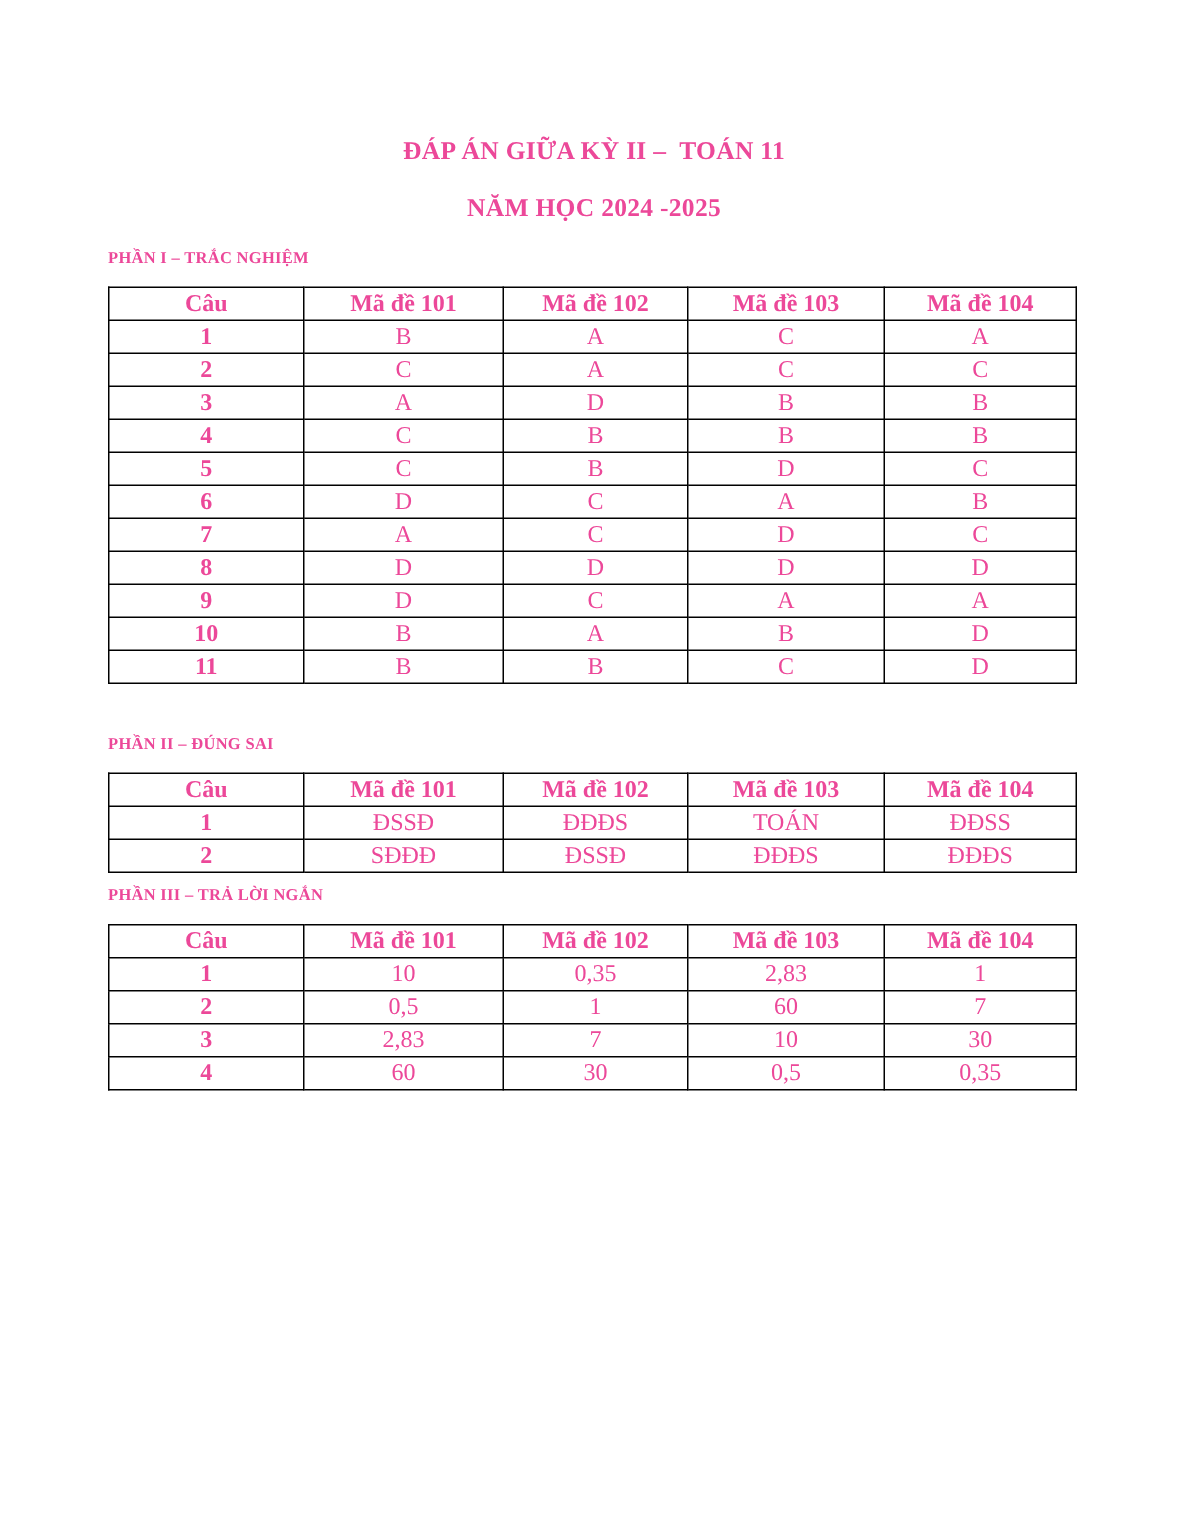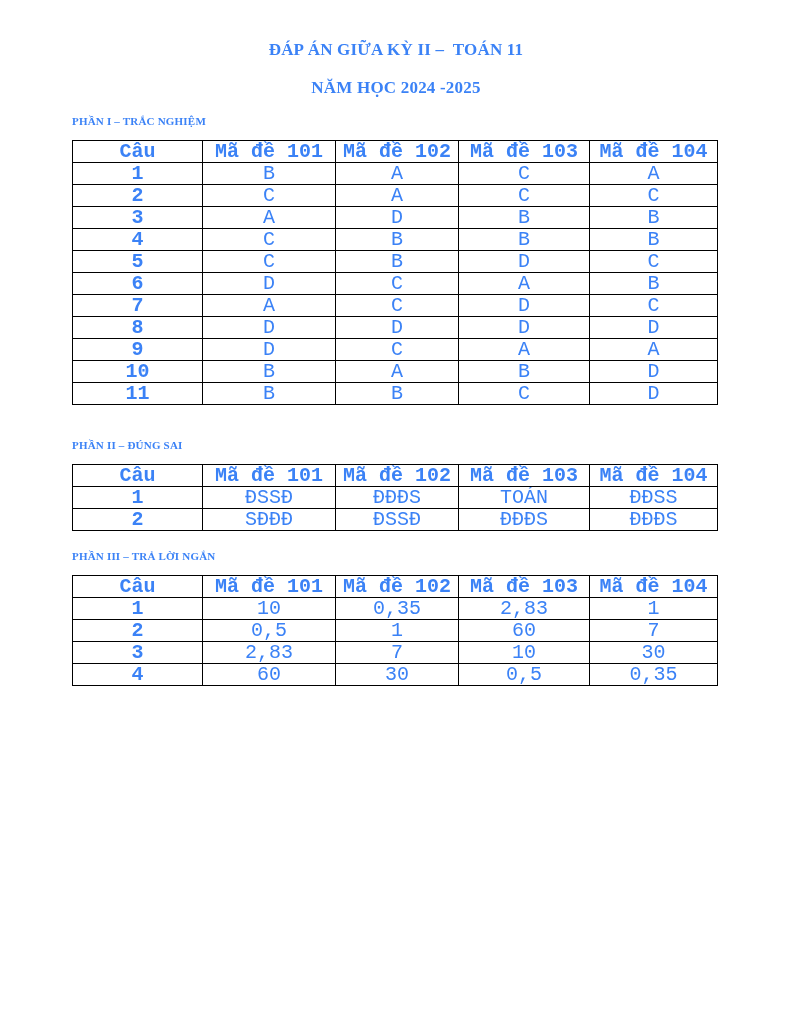--- a/index.html
+++ b/index.html
@@ -6,24 +6,24 @@
     margin: 0;
     padding: 0;
     background: #ffffff;
   }
   .page {
     position: relative;
     width: 792px;
     height: 1024px;
     margin: 0 auto;
     background: #ffffff;
-    color: #3b82f6;
+    color: #ec4899;
     font-family: "Liberation Serif", serif;
     box-sizing: border-box;
-    padding: 39px 72px 0 72px;
+    padding: 90px 72px 0 72px;
     overflow: hidden;
   }
   .doc-title {
     margin: 0;
     text-align: center;
     font-size: 17px;
     font-weight: bold;
     line-height: 22px;
     white-space: pre-wrap;
     letter-spacing: 0.2px;
@@ -40,28 +40,27 @@
   .section-heading {
     margin: 0;
     font-size: 11px;
     font-weight: bold;
     line-height: 22px;
     text-align: left;
     letter-spacing: 0.2px;
   }
   .heading-1 { margin-top: 11px; }
   .heading-2 { margin-top: 29px; }
-  .heading-3 { margin-top: 14px; }
+  .heading-3 { margin-top: 4px; }
   table.answer-table {
     border-collapse: collapse;
     table-layout: fixed;
     width: 645px;
     margin-top: 8px;
-    font-size: 20px;
-    font-family: Liberation Mono, monospace;
+    font-size: 16px;
   }
   table.answer-table col.c1 { width: 130px; }
   table.answer-table col.c2 { width: 133px; }
   table.answer-table col.c3 { width: 123px; }
   table.answer-table col.c4 { width: 131px; }
   table.answer-table col.c5 { width: 128px; }
   table.answer-table th,
   table.answer-table td {
     border: 1px solid #000000;
     height: 20px;

